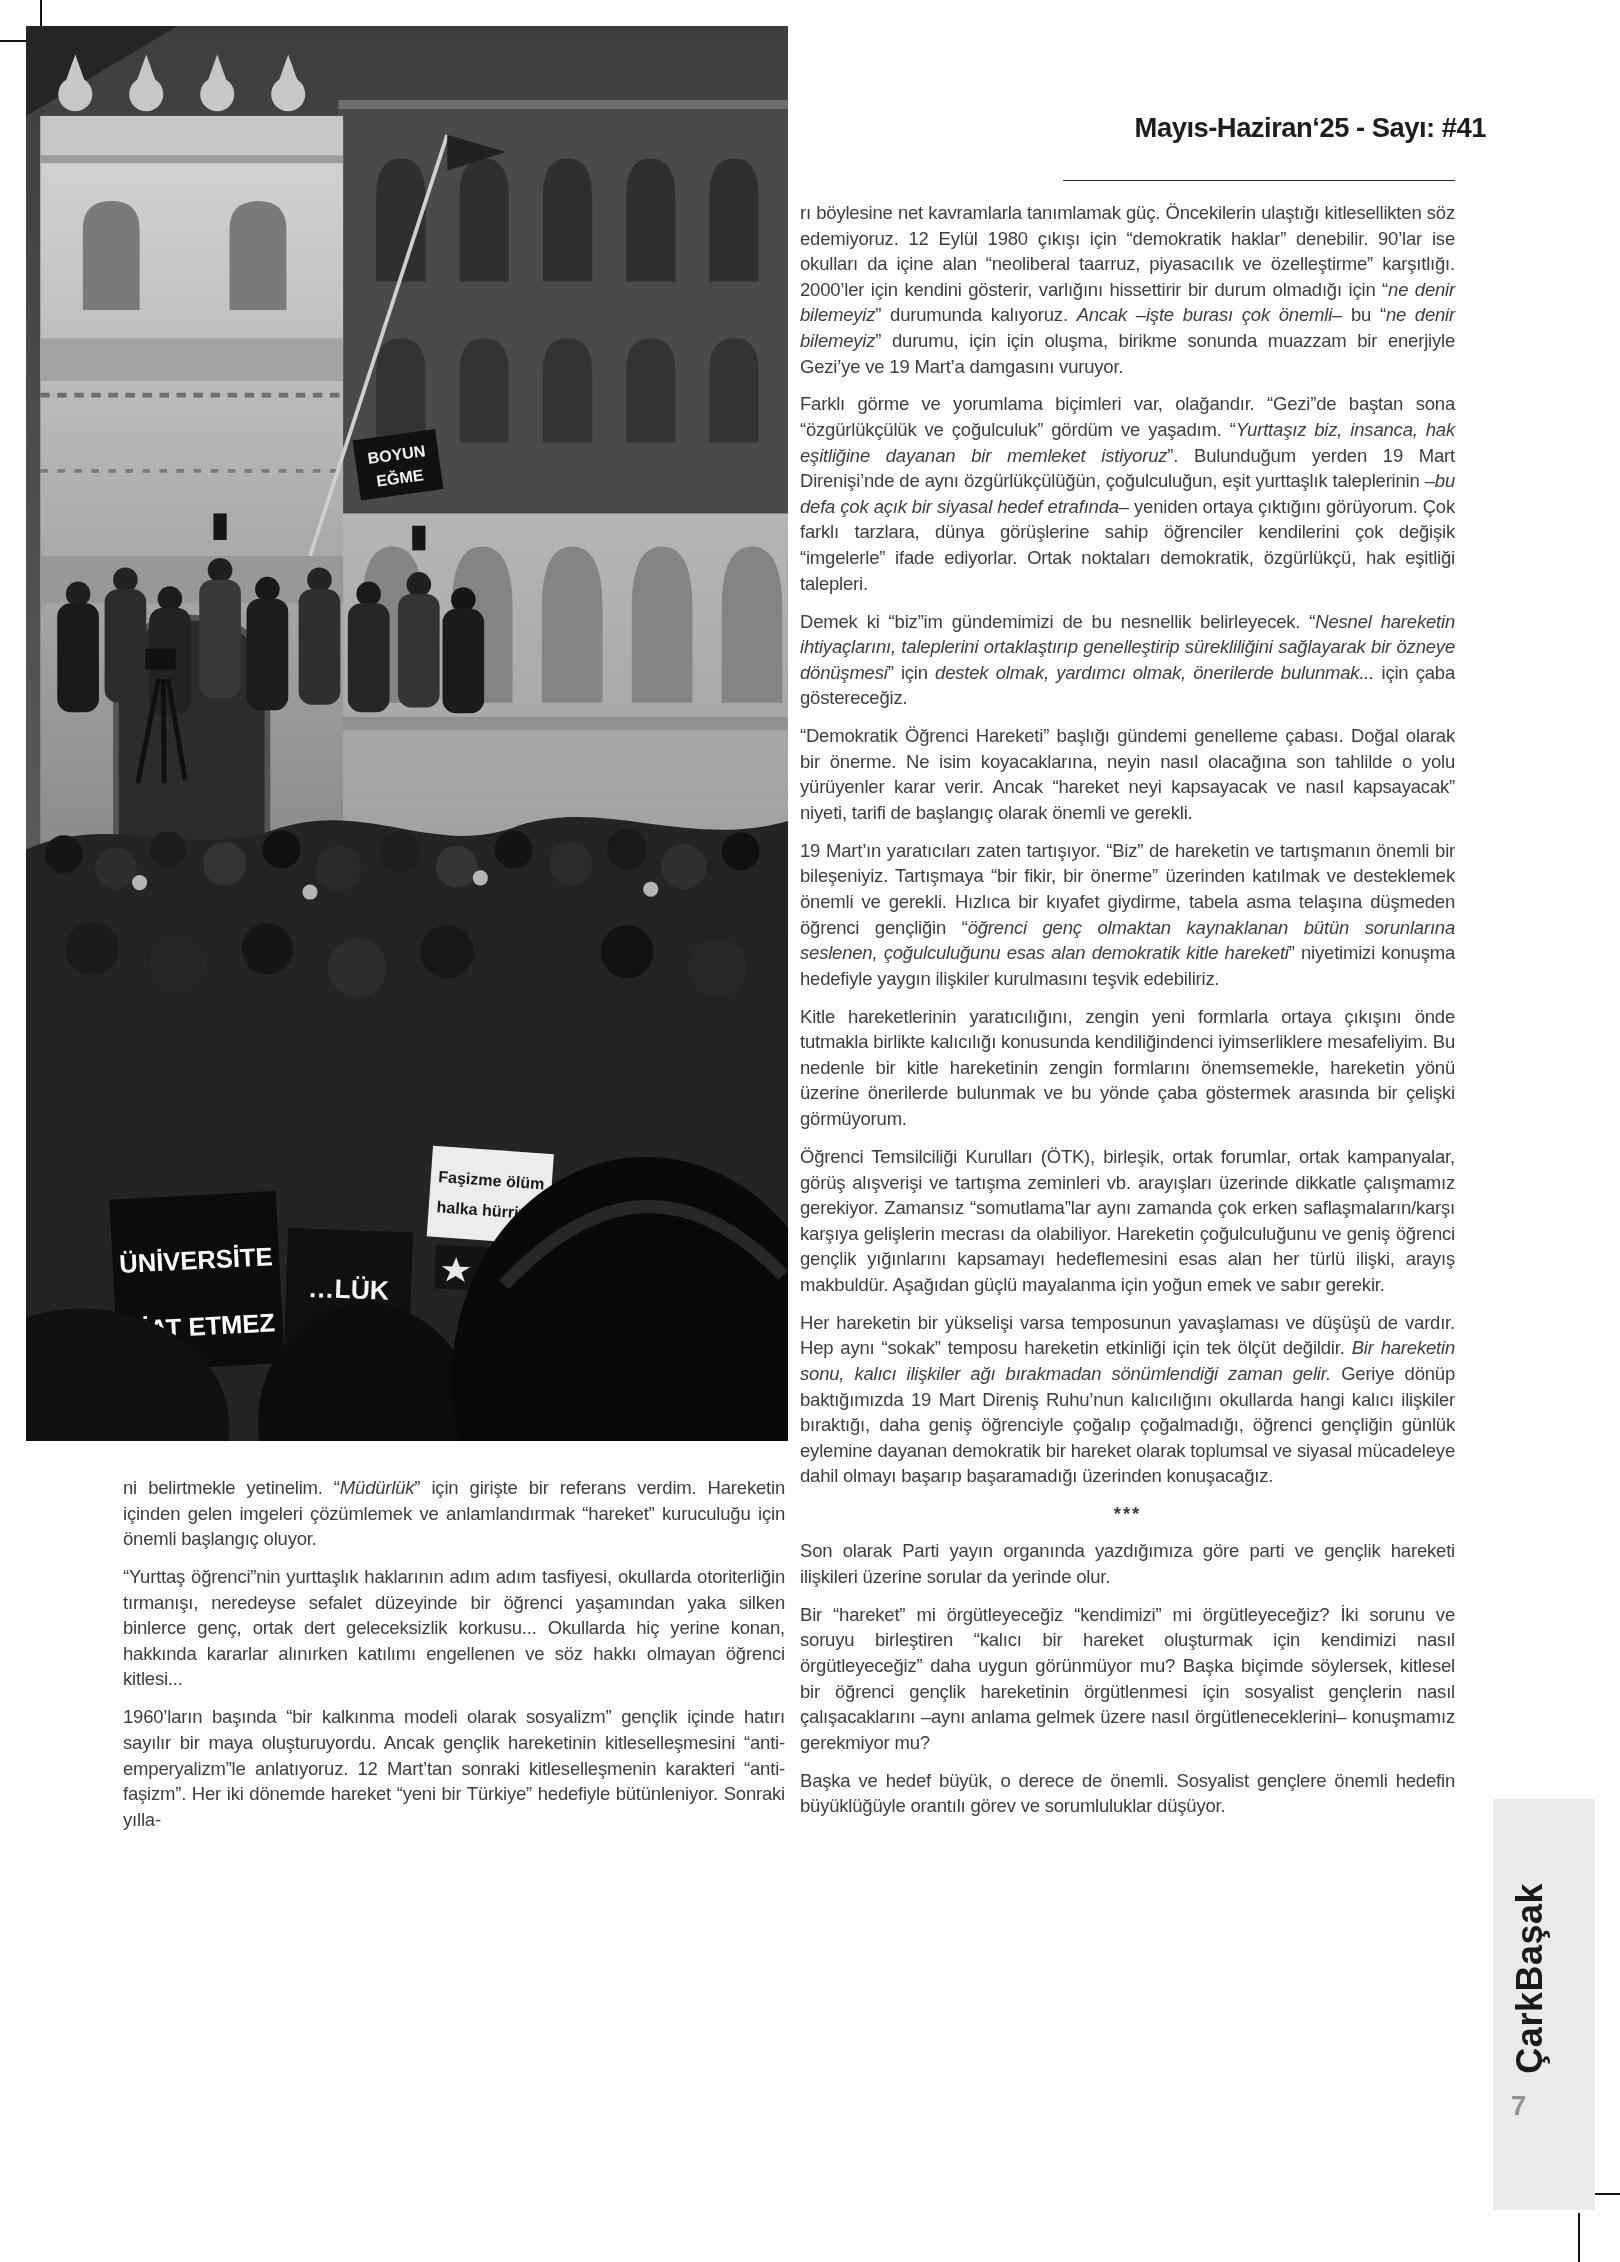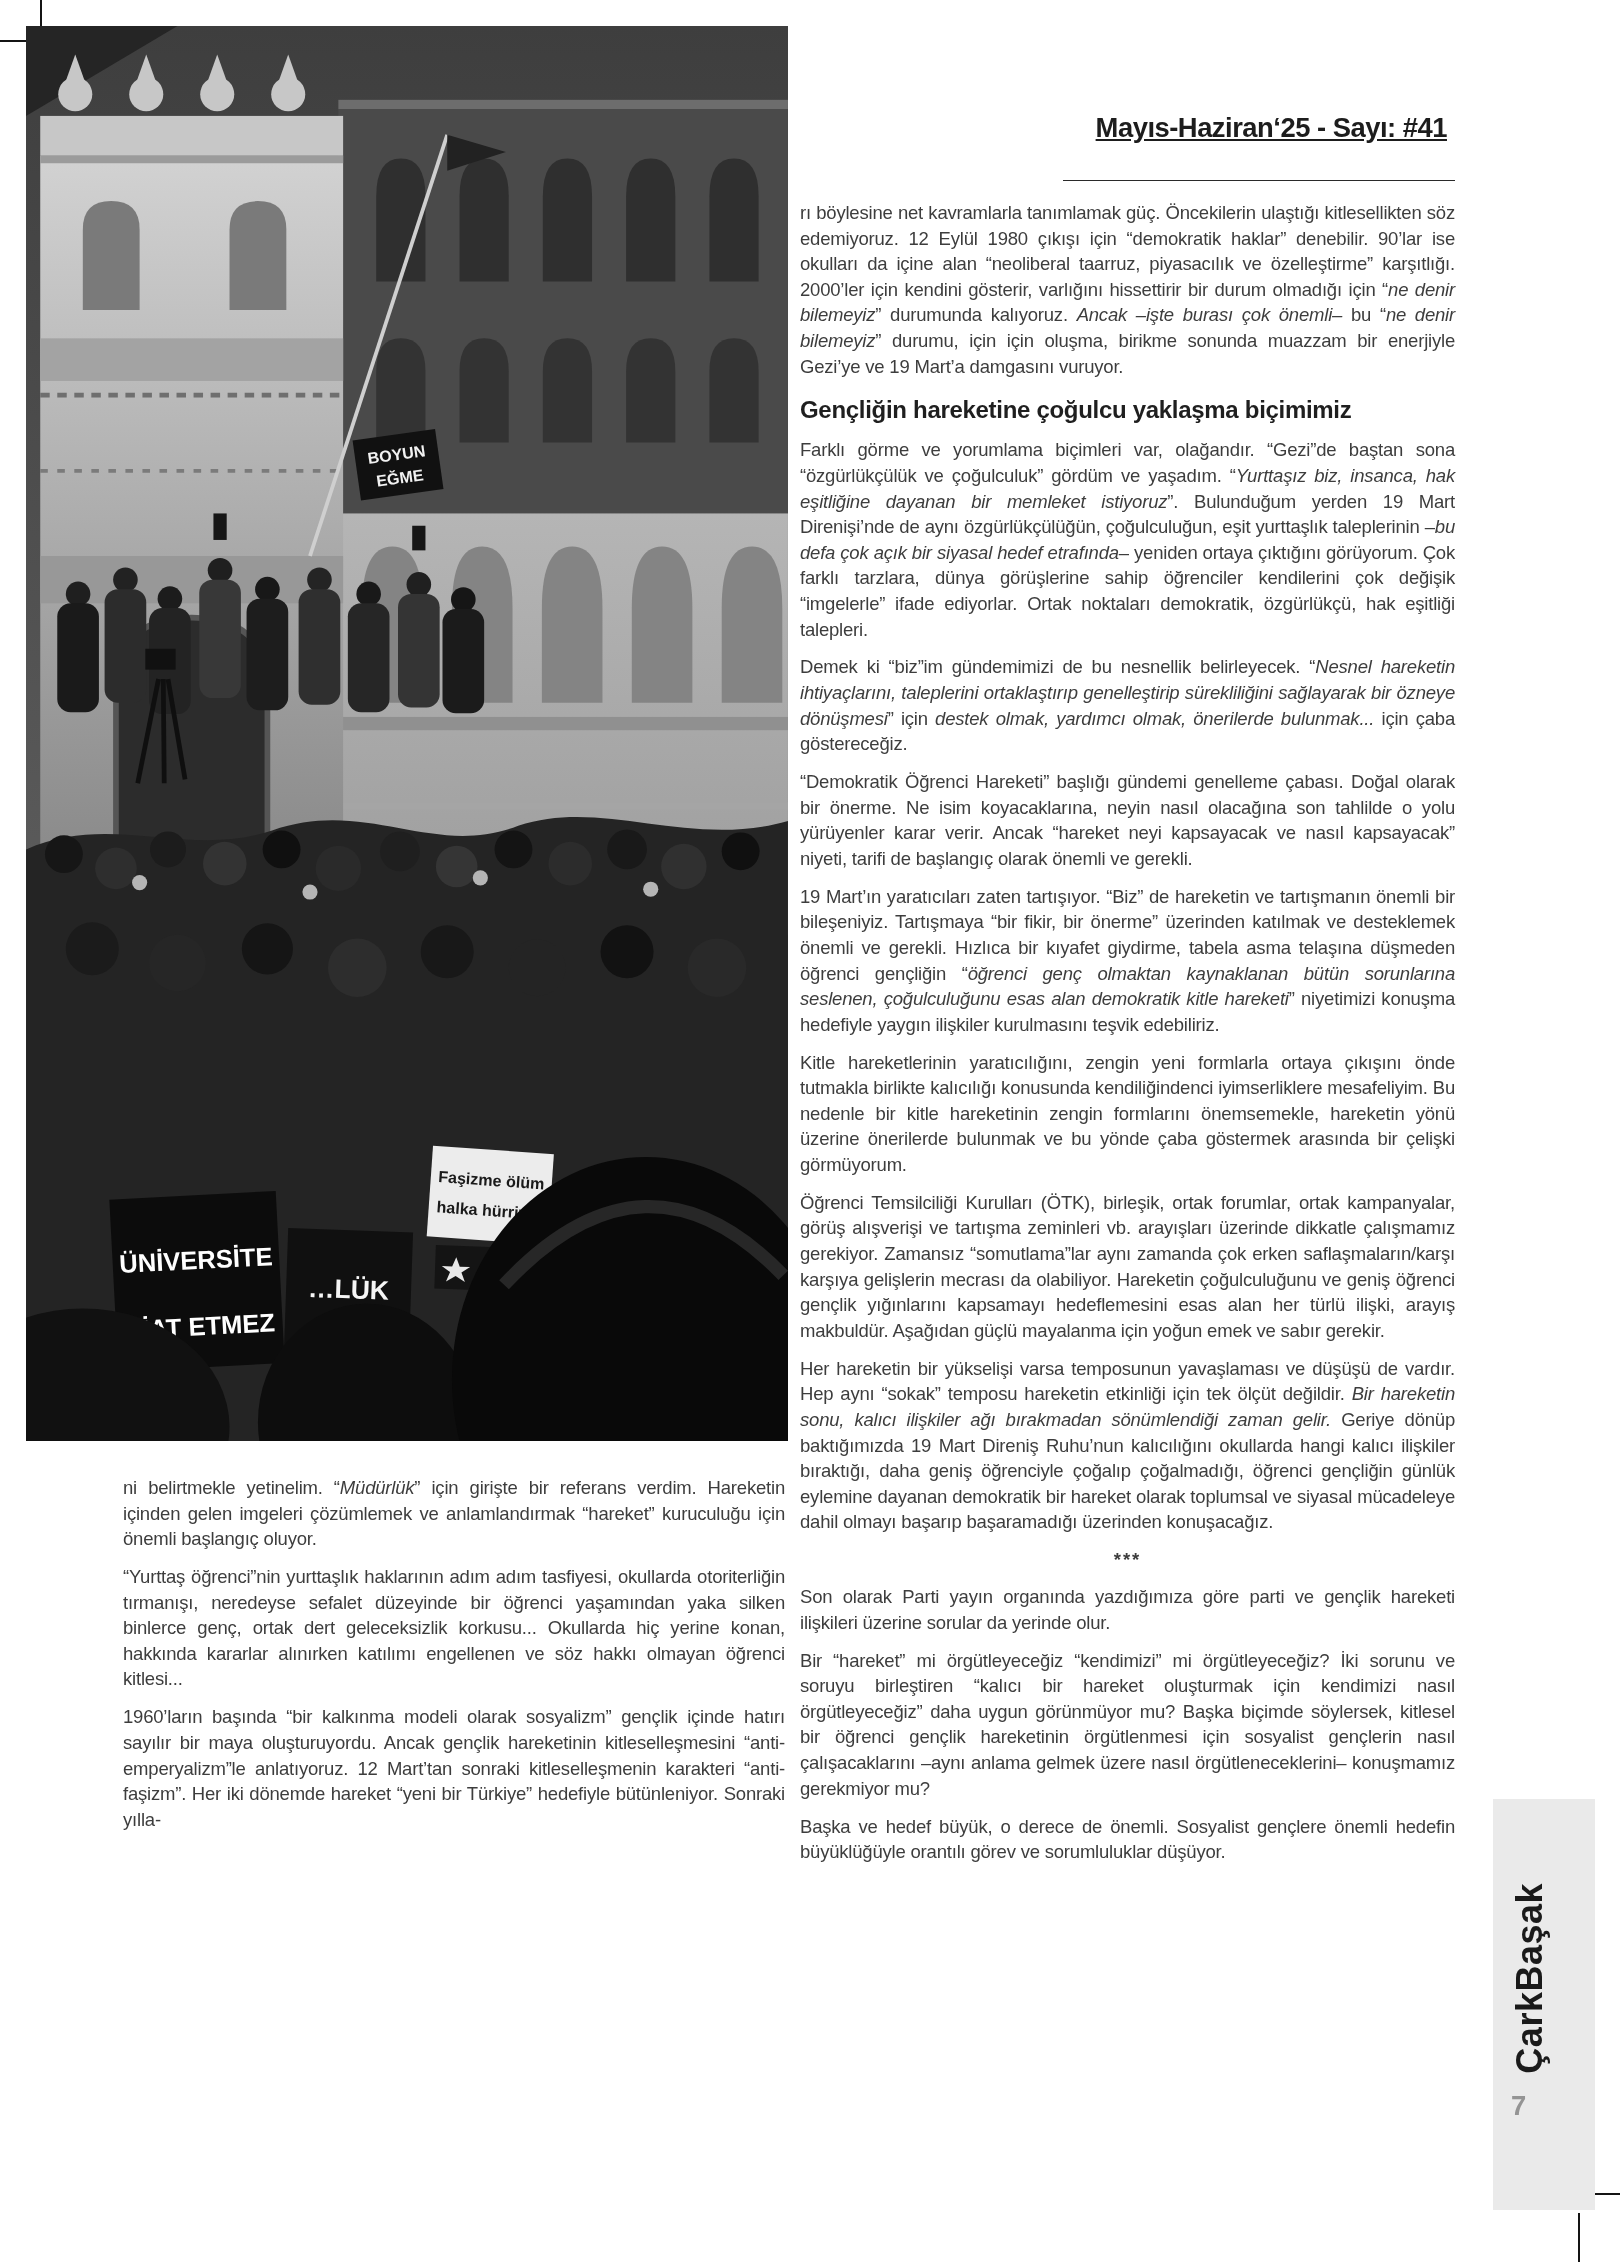--- a/index.html
+++ b/index.html
@@ -14,22 +14,22 @@
   .trim.br-h{left:1594px;top:2193px;width:26.5px;height:1.9px;}
   .trim.br-v{left:1578px;top:2213px;width:1.9px;height:50px;}
 
   
   .photo{position:absolute;left:25.6px;top:25.6px;width:762px;height:1415px;background:#555;}
   .photo svg{display:block;}
   svg text{font-family:"Liberation Sans",sans-serif;}
 
   
   .issue-header{
-    position:absolute;left:792px;top:112px;width:655px;text-align:right;
-    font-weight:bold;font-size:27.4px;letter-spacing:-0.5px;color:#1d1d1d;text-decoration:underline;
+    position:absolute;left:831px;top:112px;width:655px;text-align:right;
+    font-weight:bold;font-size:27.4px;letter-spacing:-0.5px;color:#1d1d1d;
   }
   .header-rule{position:absolute;left:1063px;top:180px;width:392px;height:0;border-top:1.9px solid #2a2a2a;}
 
   
   .col{position:absolute;font-size:18.5px;line-height:25.6px;letter-spacing:-0.2px;color:#3d3d3d;}
   .col-right{left:800px;top:200px;width:655px;}
   .col-left{left:123px;top:1475px;width:662px;}
   .col p.para{margin:0 0 12.3px 0;text-align:justify;}
   .col p.para.italic{}
   .col h2.col-heading{
@@ -235,21 +235,20 @@
       <path d="M505,1330 Q655,1170 800,1320" stroke="#272727" stroke-width="14" fill="none"></path>
     </g>
   </svg>
 </div>
 
 <div class="issue-header">Mayıs-Haziran‘25 - Sayı: #41</div>
 <div class="header-rule"></div>
 
 <div class="col col-right" id="col-right">
     <p class="para">rı böylesine net kavramlarla tanımlamak güç. Öncekilerin ulaştığı kitlesellikten söz edemiyoruz. 12 Eylül 1980 çıkışı için “demokratik haklar” denebilir. 90’lar ise okulları da içine alan “neoliberal taarruz, piyasacılık ve özelleştirme” karşıtlığı. 2000’ler için kendini gösterir, varlığını hissettirir bir durum olmadığı için “<i>ne denir bilemeyiz</i>” durumunda kalıyoruz. <i>Ancak –işte burası çok önemli–</i> bu “<i>ne denir bilemeyiz</i>” durumu, için için oluşma, birikme sonunda muazzam bir enerjiyle Gezi’ye ve 19 Mart’a damgasını vuruyor.</p>
-    <h2 class="col-heading">Gençliğin hareketine çoğulcu yaklaşma biçimimiz</h2>
     <p class="para">Farklı görme ve yorumlama biçimleri var, olağandır. “Gezi”de baştan sona “özgürlükçülük ve çoğulculuk” gördüm ve yaşadım. “<i>Yurttaşız biz, insanca, hak eşitliğine dayanan bir memleket istiyoruz</i>”. Bulunduğum yerden 19 Mart Direnişi’nde de aynı özgürlükçülüğün, çoğulculuğun, eşit yurttaşlık taleplerinin –<i>bu defa çok açık bir siyasal hedef etrafında</i>– yeniden ortaya çıktığını görüyorum. Çok farklı tarzlara, dünya görüşlerine sahip öğrenciler kendilerini çok değişik “imgelerle” ifade ediyorlar. Ortak noktaları demokratik, özgürlükçü, hak eşitliği talepleri.</p>
     <p class="para">Demek ki “biz”im gündemimizi de bu nesnellik belirleyecek. “<i>Nesnel hareketin ihtiyaçlarını, taleplerini ortaklaştırıp genelleştirip sürekliliğini sağlayarak bir özneye dönüşmesi</i>” için <i>destek olmak, yardımcı olmak, önerilerde bulunmak...</i> için çaba göstereceğiz.</p>
     <p class="para">“Demokratik Öğrenci Hareketi” başlığı gündemi genelleme çabası. Doğal olarak bir önerme. Ne isim koyacaklarına, neyin nasıl olacağına son tahlilde o yolu yürüyenler karar verir. Ancak “hareket neyi kapsayacak ve nasıl kapsayacak” niyeti, tarifi de başlangıç olarak önemli ve gerekli.</p>
     <p class="para">19 Mart’ın yaratıcıları zaten tartışıyor. “Biz” de hareketin ve tartışmanın önemli bir bileşeniyiz. Tartışmaya “bir fikir, bir önerme” üzerinden katılmak ve desteklemek önemli ve gerekli. Hızlıca bir kıyafet giydirme, tabela asma telaşına düşmeden öğrenci gençliğin “<i>öğrenci genç olmaktan kaynaklanan bütün sorunlarına seslenen, çoğulculuğunu esas alan demokratik kitle hareketi</i>” niyetimizi konuşma hedefiyle yaygın ilişkiler kurulmasını teşvik edebiliriz.</p>
     <p class="para">Kitle hareketlerinin yaratıcılığını, zengin yeni formlarla ortaya çıkışını önde tutmakla birlikte kalıcılığı konusunda kendiliğindenci iyimserliklere mesafeliyim. Bu nedenle bir kitle hareketinin zengin formlarını önemsemekle, hareketin yönü üzerine önerilerde bulunmak ve bu yönde çaba göstermek arasında bir çelişki görmüyorum.</p>
     <p class="para">Öğrenci Temsilciliği Kurulları (ÖTK), birleşik, ortak forumlar, ortak kampanyalar, görüş alışverişi ve tartışma zeminleri vb. arayışları üzerinde dikkatle çalışmamız gerekiyor. Zamansız “somutlama”lar aynı zamanda çok erken saflaşmaların/karşı karşıya gelişlerin mecrası da olabiliyor. Hareketin çoğulculuğunu ve geniş öğrenci gençlik yığınlarını kapsamayı hedeflemesini esas alan her türlü ilişki, arayış makbuldür. Aşağıdan güçlü mayalanma için yoğun emek ve sabır gerekir.</p>
     <p class="para">Her hareketin bir yükselişi varsa temposunun yavaşlaması ve düşüşü de vardır. Hep aynı “sokak” temposu hareketin etkinliği için tek ölçüt değildir. <i>Bir hareketin sonu, kalıcı ilişkiler ağı bırakmadan sönümlendiği zaman gelir.</i> Geriye dönüp baktığımızda 19 Mart Direniş Ruhu’nun kalıcılığını okullarda hangi kalıcı ilişkiler bıraktığı, daha geniş öğrenciyle çoğalıp çoğalmadığı, öğrenci gençliğin günlük eylemine dayanan demokratik bir hareket olarak toplumsal ve siyasal mücadeleye dahil olmayı başarıp başaramadığı üzerinden konuşacağız.</p>
     <p class="separator">***</p>
     <p class="para">Son olarak Parti yayın organında yazdığımıza göre parti ve gençlik hareketi ilişkileri üzerine sorular da yerinde olur.</p>
     <p class="para">Bir “hareket” mi örgütleyeceğiz “kendimizi” mi örgütleyeceğiz? İki sorunu ve soruyu birleştiren “kalıcı bir hareket oluşturmak için kendimizi nasıl örgütleyeceğiz” daha uygun görünmüyor mu? Başka biçimde söylersek, kitlesel bir öğrenci gençlik hareketinin örgütlenmesi için sosyalist gençlerin nasıl çalışacaklarını –aynı anlama gelmek üzere nasıl örgütleneceklerini– konuşmamız gerekmiyor mu?</p>

